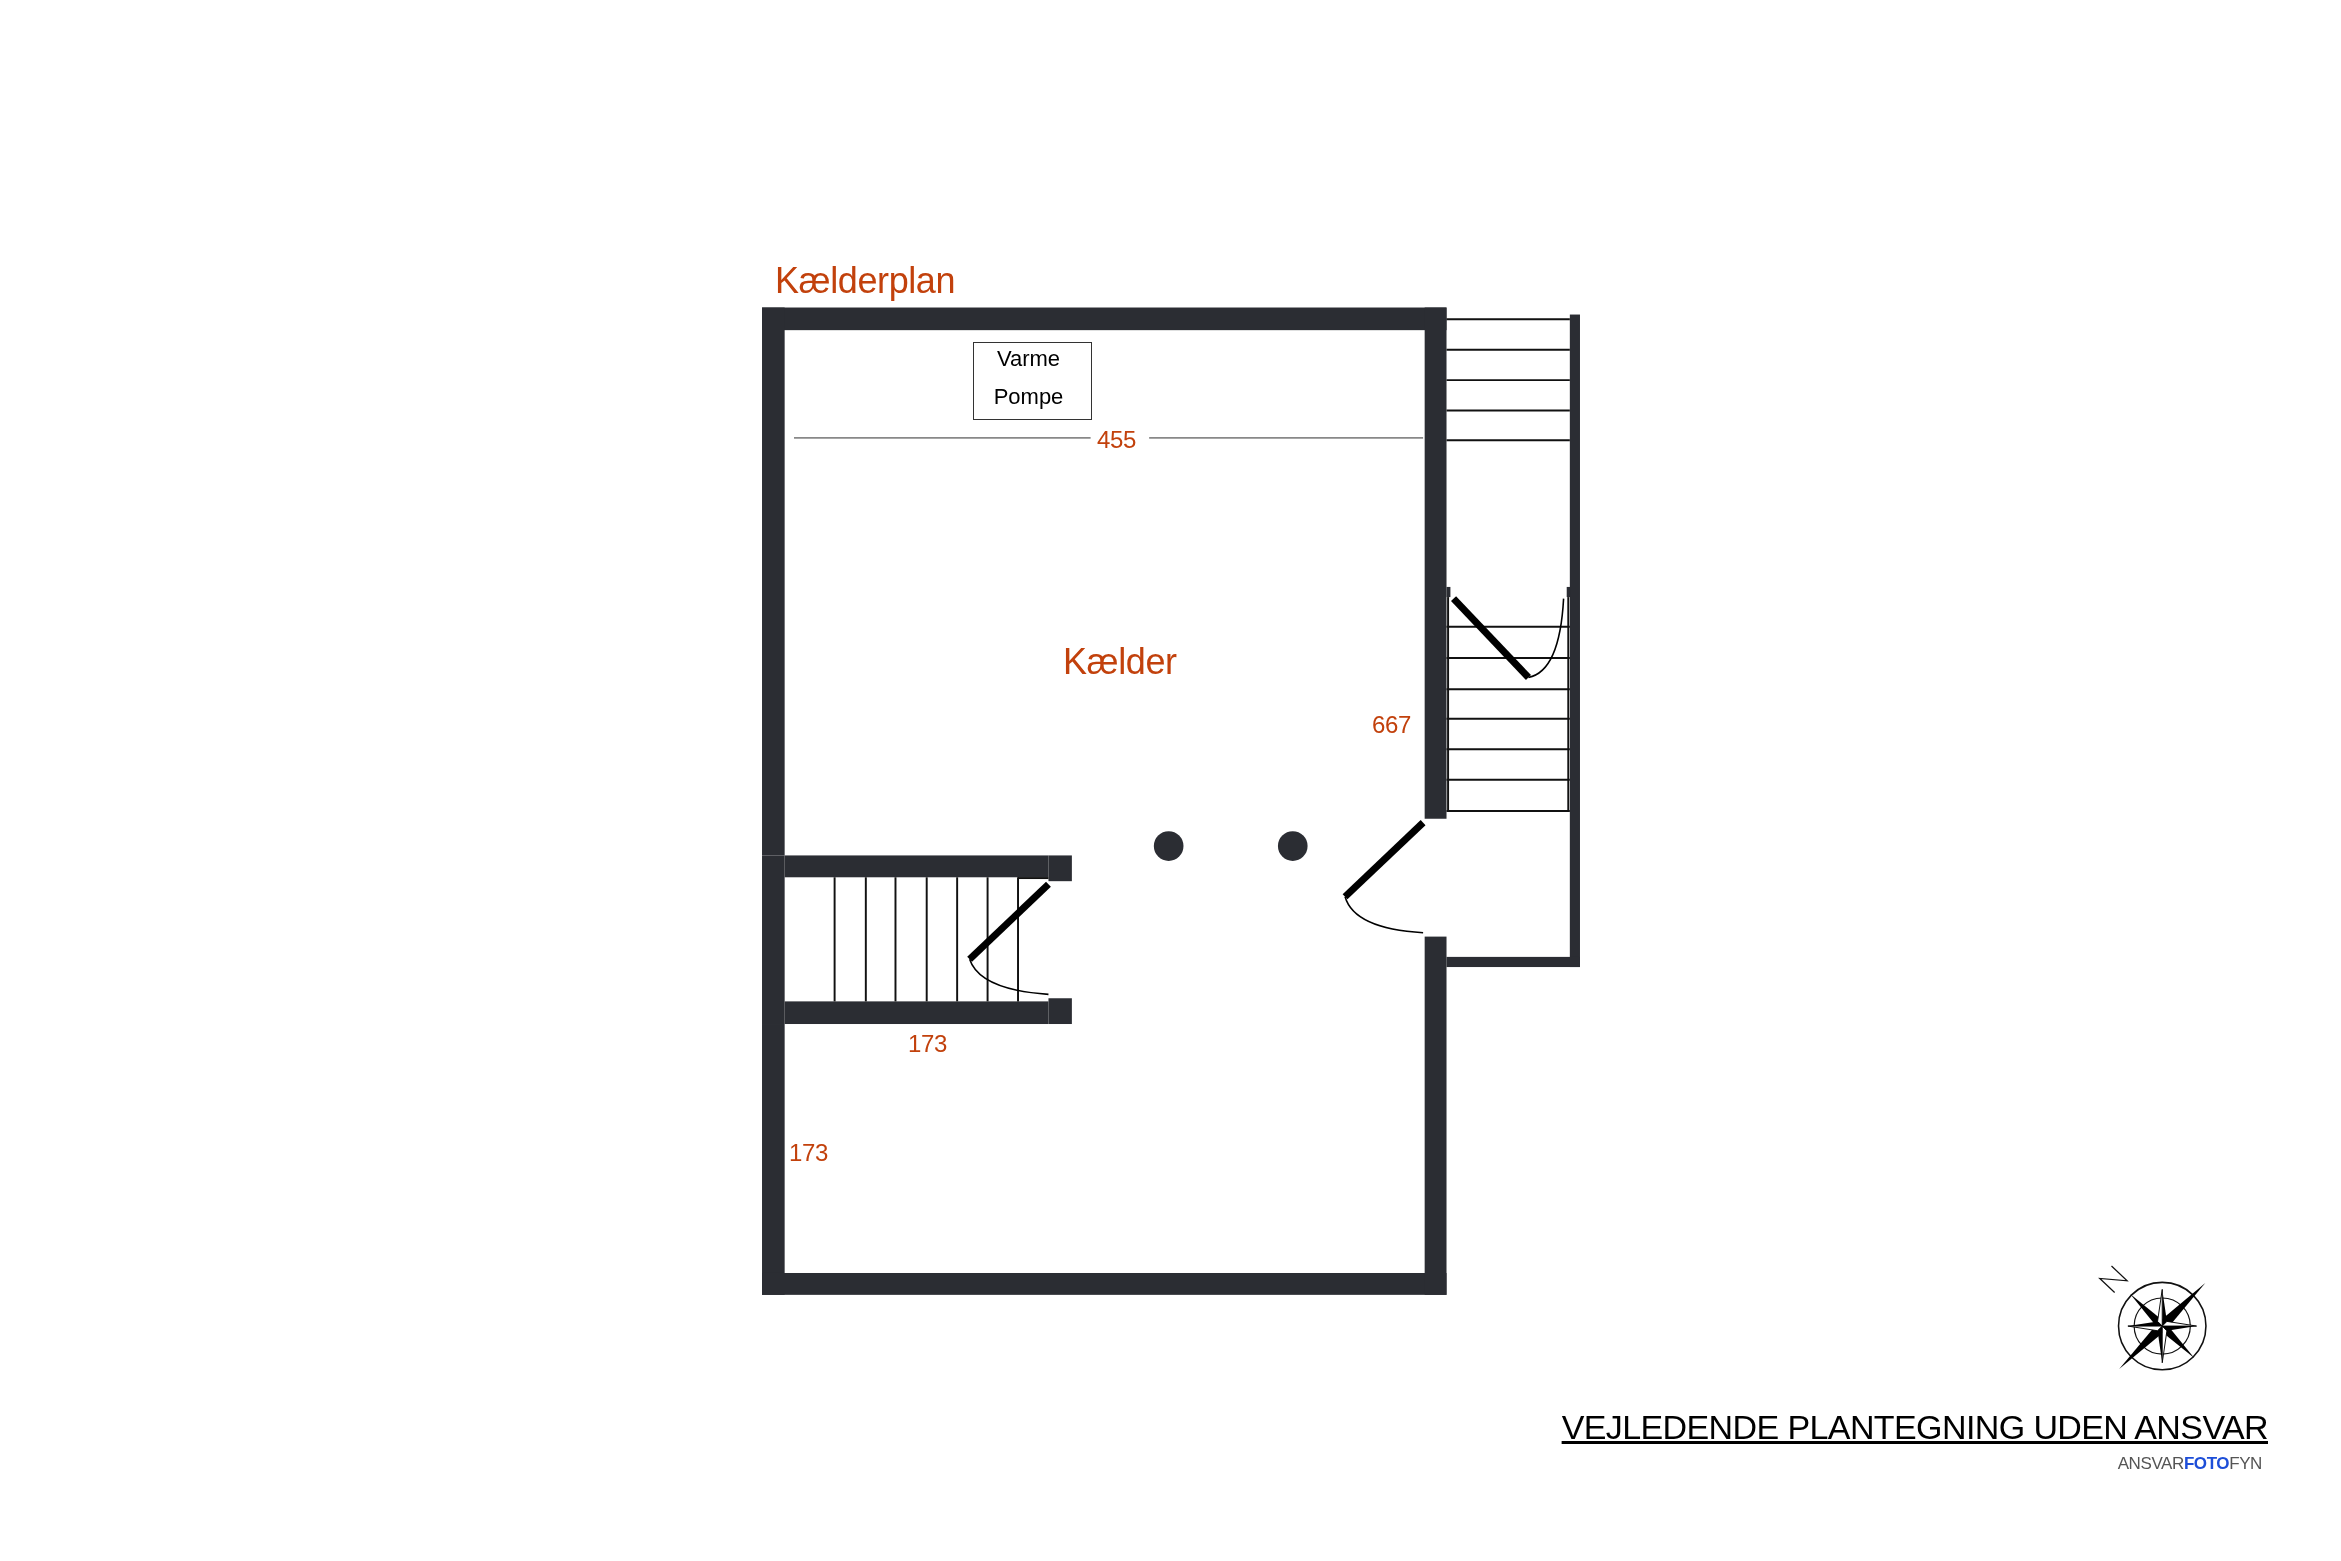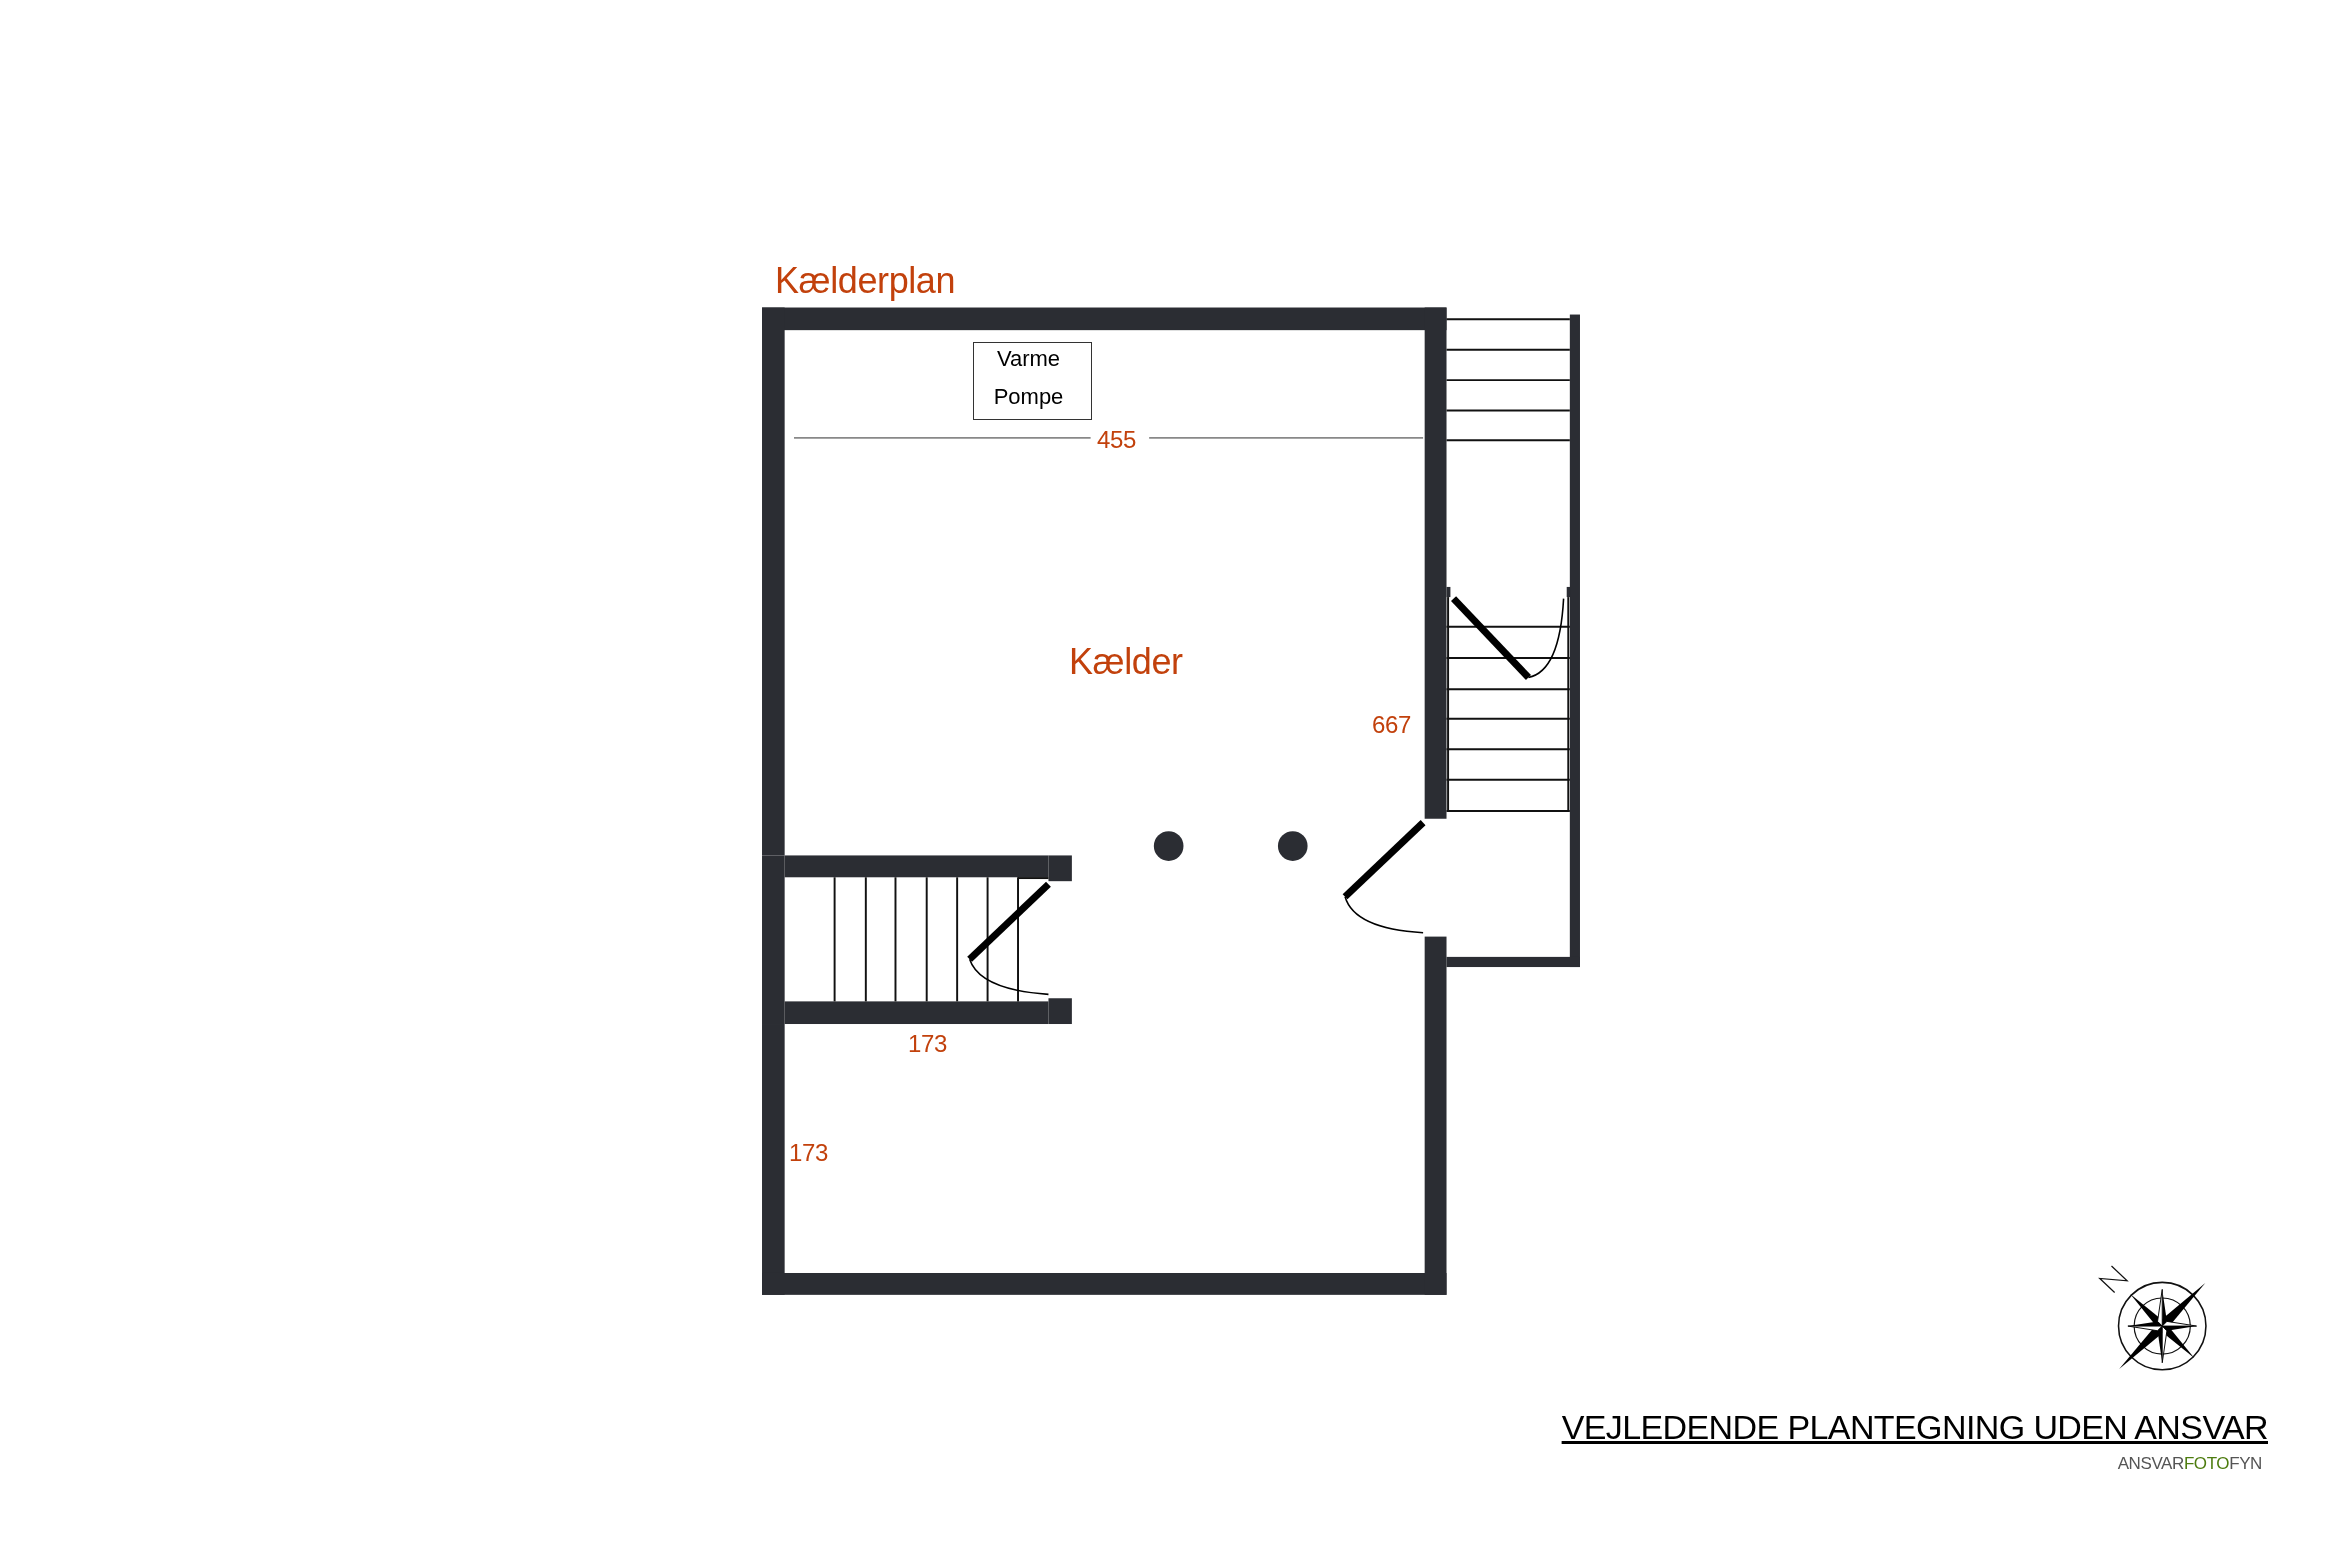--- a/index.html
+++ b/index.html
@@ -1,32 +1,32 @@
 <!DOCTYPE html>
 <html style="font-size:12.5px"><head>
 <meta charset="utf-8">
 <style>
   html, body { margin: 0; padding: 0; background: #ffffff; }
   body { width: 2342px; height: 1561px; position: relative; overflow: hidden; font-family: "Liberation Sans", "DejaVu Sans", sans-serif; color: #000; }
   #plan-svg { position: absolute; left: 0; top: 0; width: 2342px; height: 1561px; }
   .lbl { position: absolute; white-space: nowrap; line-height: 1; color: #c2410c; }
   .plan-title { left: 775px; top: 263px; font-size: 36px; letter-spacing: -0.4px; }
-  .room-name { left: 1063px; top: 644px; font-size: 36px; letter-spacing: -0.4px; margin-left: 6px; }
+  .room-name { left: 1063px; top: 644px; font-size: 36px; letter-spacing: -0.4px; }
   .dim { font-size: 24px; letter-spacing: -0.4px; }
   .dim-455 { left: 1097px; top: 428px; }
   .dim-667 { left: 1372px; top: 713px; }
   .dim-173a { left: 908px; top: 1032px; }
   .dim-173b { left: 789px; top: 1141px; }
   .equip-box { position: absolute; left: 973px; top: 342px; width: 109px; height: 76px; border: 1.6px solid #333; box-sizing: content-box; padding-left: 8px; }
   .equip-line { position: absolute; left: 0; width: 109px; text-align: center; font-size: 22px; line-height: 1; }
   .equip-l1 { top: 4.7px; }
   .equip-l2 { top: 43px; }
   .disclaimer { right: 74px; top: 1408px; font-size: 34px; letter-spacing: -0.6px; position: absolute; white-space: nowrap; text-decoration: underline; }
   .brand { position: absolute; right: 80px; top: 1454px; font-size: 17px; letter-spacing: -0.4px; color: #555; white-space: nowrap; }
-  .brand b { color: #4d7c0f; font-weight: normal; }
+  .brand b { color: #1d4ed8; font-weight: bold; }
 </style>
 </head>
 <body>
 
 <svg id="plan-svg" viewBox="0 0 3000 2000" xmlns="http://www.w3.org/2000/svg">
 
   <g fill="#2b2d33">
     <rect x="976" y="394" width="877" height="29"></rect>
     <rect x="976" y="394" width="29" height="702"></rect>
     <rect x="976" y="1312" width="29" height="347"></rect>

